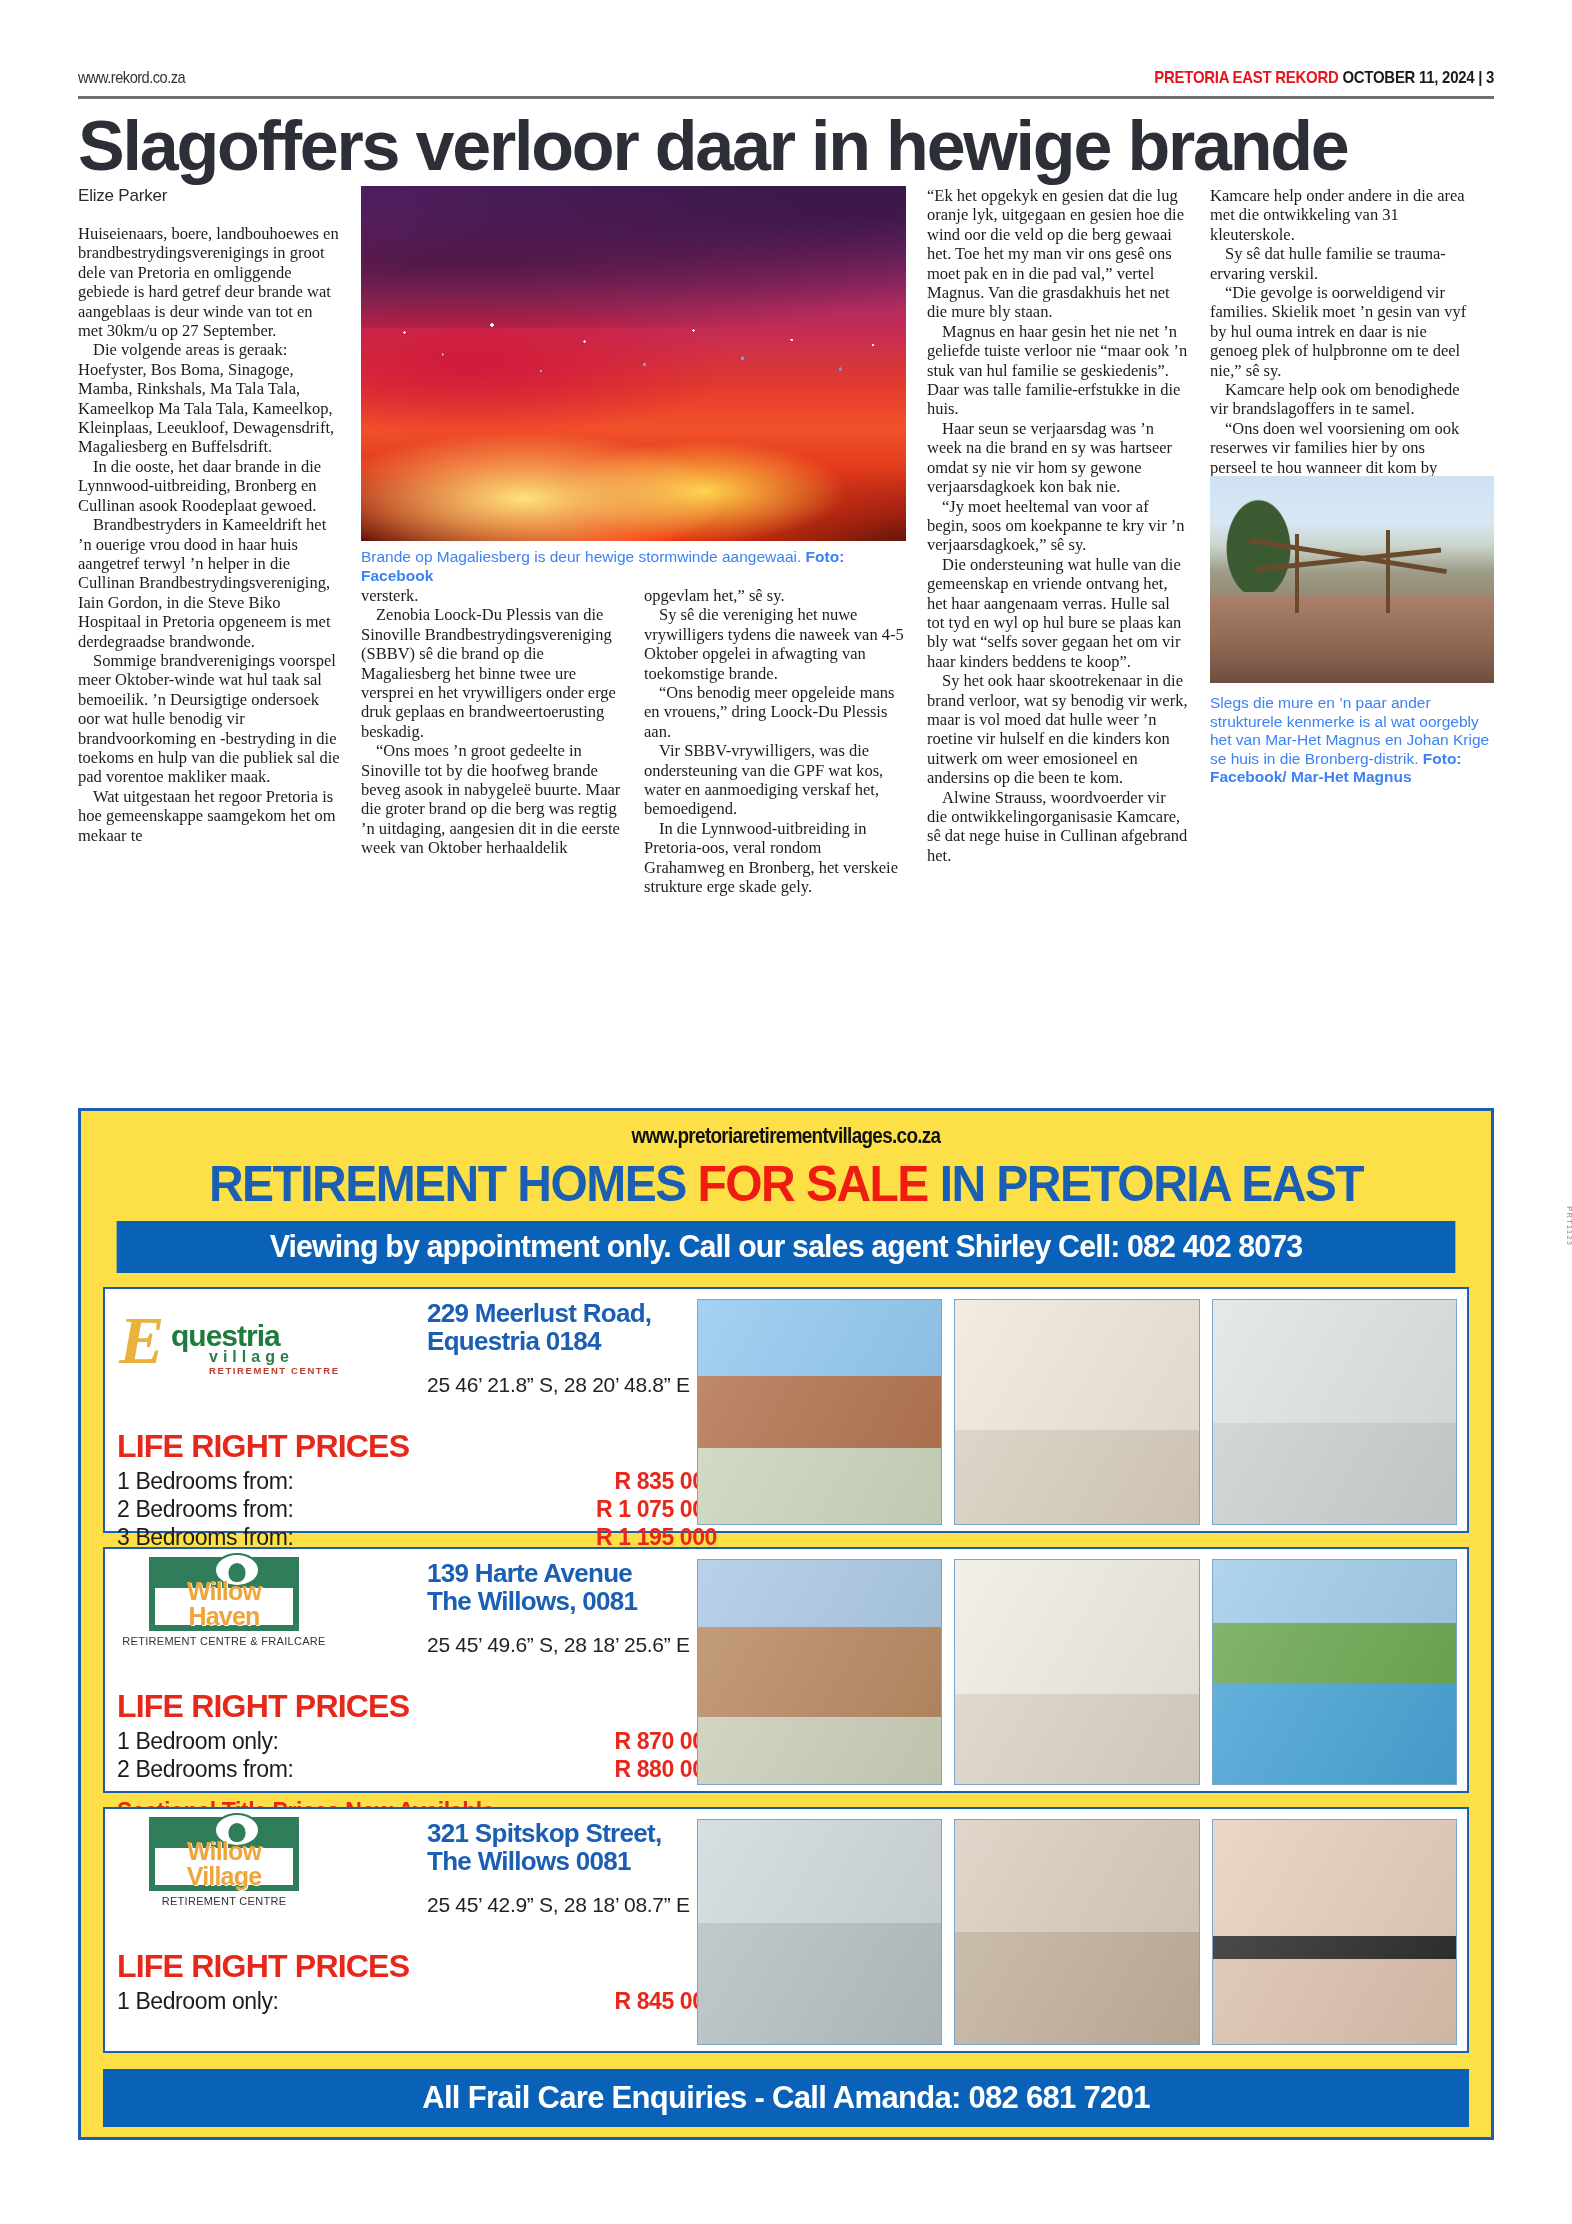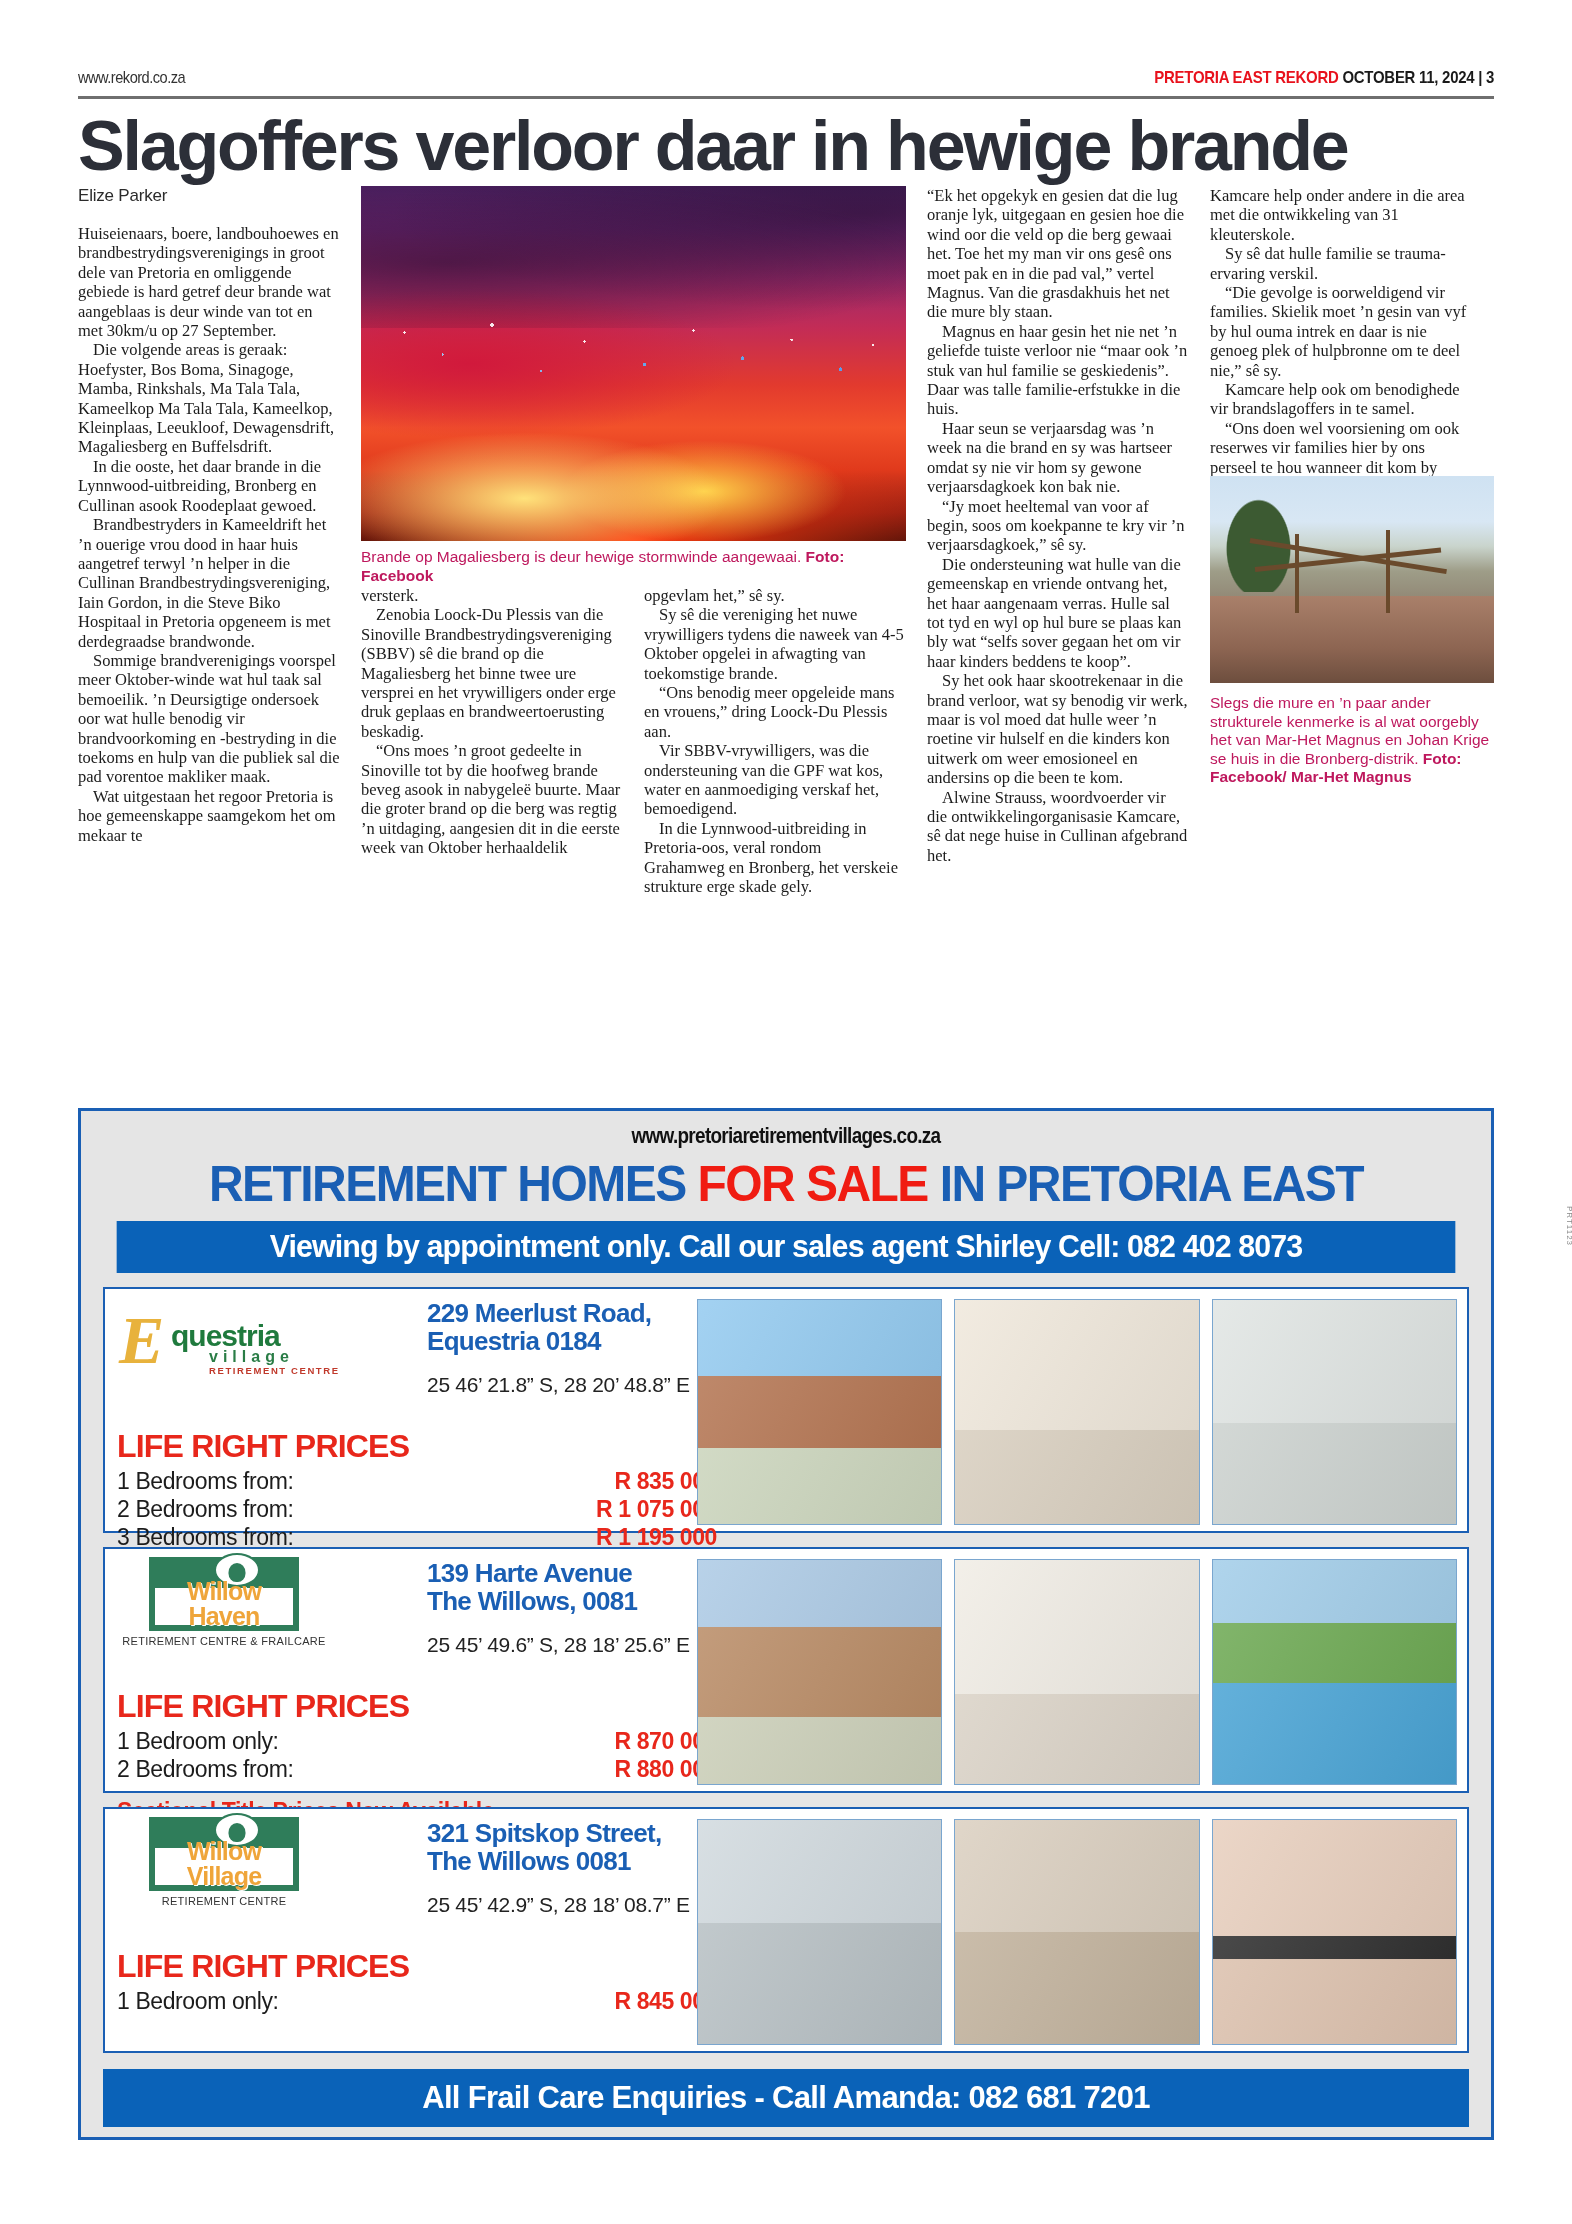--- a/index.html
+++ b/index.html
@@ -95,21 +95,21 @@
       radial-gradient(circle 2px at 94% 34%, #fff 0 60%, transparent 61%);
     opacity:.9;
   }
   .fire-photo .smoke {
     position:absolute; left:-10%; top:-6%; width:130%; height:46%;
     background:radial-gradient(ellipse at 20% 60%, rgba(30,10,40,.55), transparent 62%),
                radial-gradient(ellipse at 78% 30%, rgba(20,8,30,.45), transparent 60%);
   }
   .caption {
     font-family:"Liberation Sans", sans-serif;
-    font-size:15.5px; line-height:18.5px; color:#be185d;
+    font-size:15.5px; line-height:18.5px; color:#3b82f6;
   }
   .caption b { font-weight:bold; }
   .cap-fire { position:absolute; left:283px; top:362px; width:545px; }
 
   
   .ruins-photo {
     position:absolute; left:1132px; top:290px; width:284px; height:207px;
     background:
       linear-gradient(#cfe2f2 0%, #d8e7f4 22%, #c9d4cc 34%, #9e9d88 46%, #8f8472 62%, #7c7160 100%);
     overflow:hidden;
@@ -123,21 +123,21 @@
   }
   .ruins-photo .tree {
     position:absolute; left:2%; top:4%; width:30%; height:52%;
     background:radial-gradient(ellipse at 50% 60%, #3c5a32 0 52%, transparent 54%);
   }
   .cap-ruins { position:absolute; left:1132px; top:508px; width:284px; }
 
   
   .advert {
     position:absolute; left:78px; top:1108px; width:1416px; height:1032px;
-    border:3px solid #1a5fb4; background:#e5e5e5;
+    border:3px solid #1a5fb4; background:#fde047;
   }
   .ad-url {
     text-align:center; margin-top:12px;
     font-family:"Liberation Sans", sans-serif;
     font-weight:bold; font-size:22px; color:#111;
     letter-spacing:-0.8px;
     transform:scaleX(0.86);
   }
   .ad-title {
     text-align:center; margin-top:6px;

